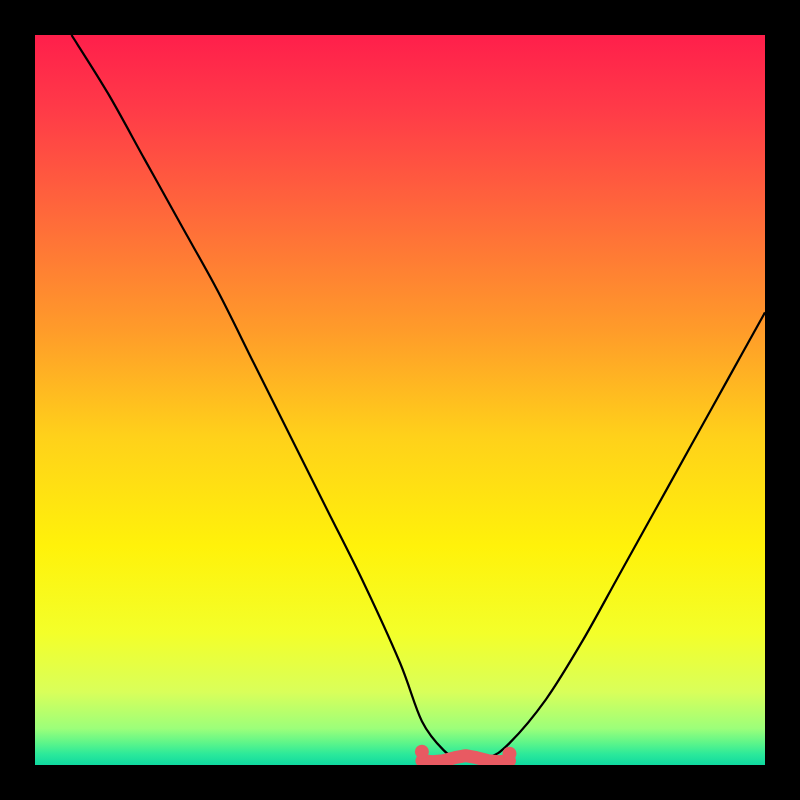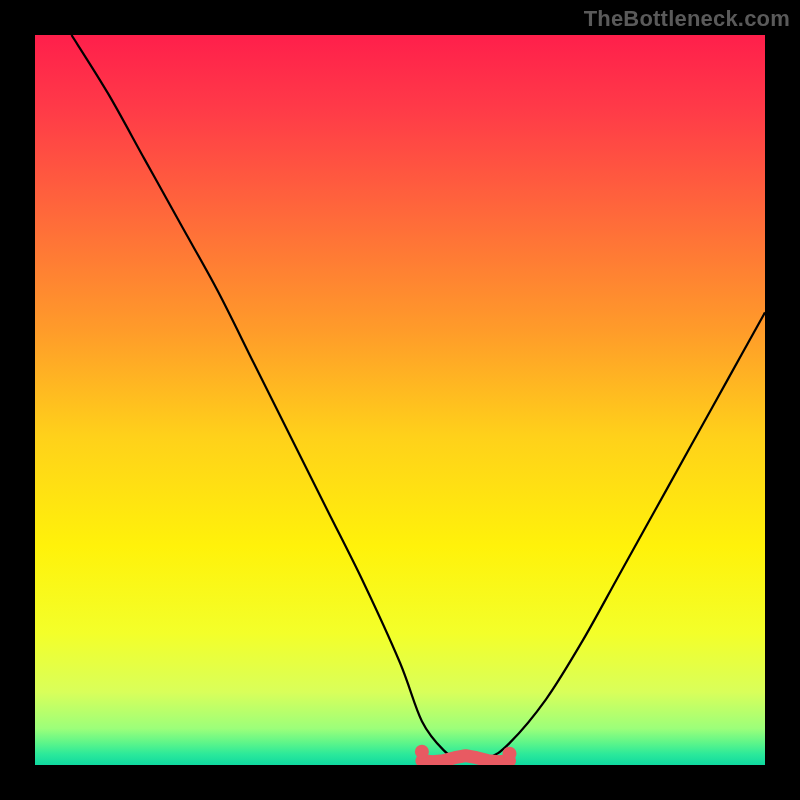--- a/index.html
+++ b/index.html
@@ -41,21 +41,20 @@
     display: block;
     width: 100%;
     height: 100%;
   }
 </style>
 </head>
 <body>
 
 <div class="frame">
 
-  <div class="watermark">TheBottleneck.com</div>
 
   <div class="plot-area">
     <svg viewBox="0 0 730 730" preserveAspectRatio="none">
       <defs>
         <linearGradient id="bg-grad" x1="0" y1="0" x2="0" y2="1">
             <stop offset="0%" stop-color="#ff1f4b"></stop>
             <stop offset="10%" stop-color="#ff3a48"></stop>
             <stop offset="25%" stop-color="#ff6a3a"></stop>
             <stop offset="40%" stop-color="#ff9a2a"></stop>
             <stop offset="55.00000000000001%" stop-color="#ffd11a"></stop>

